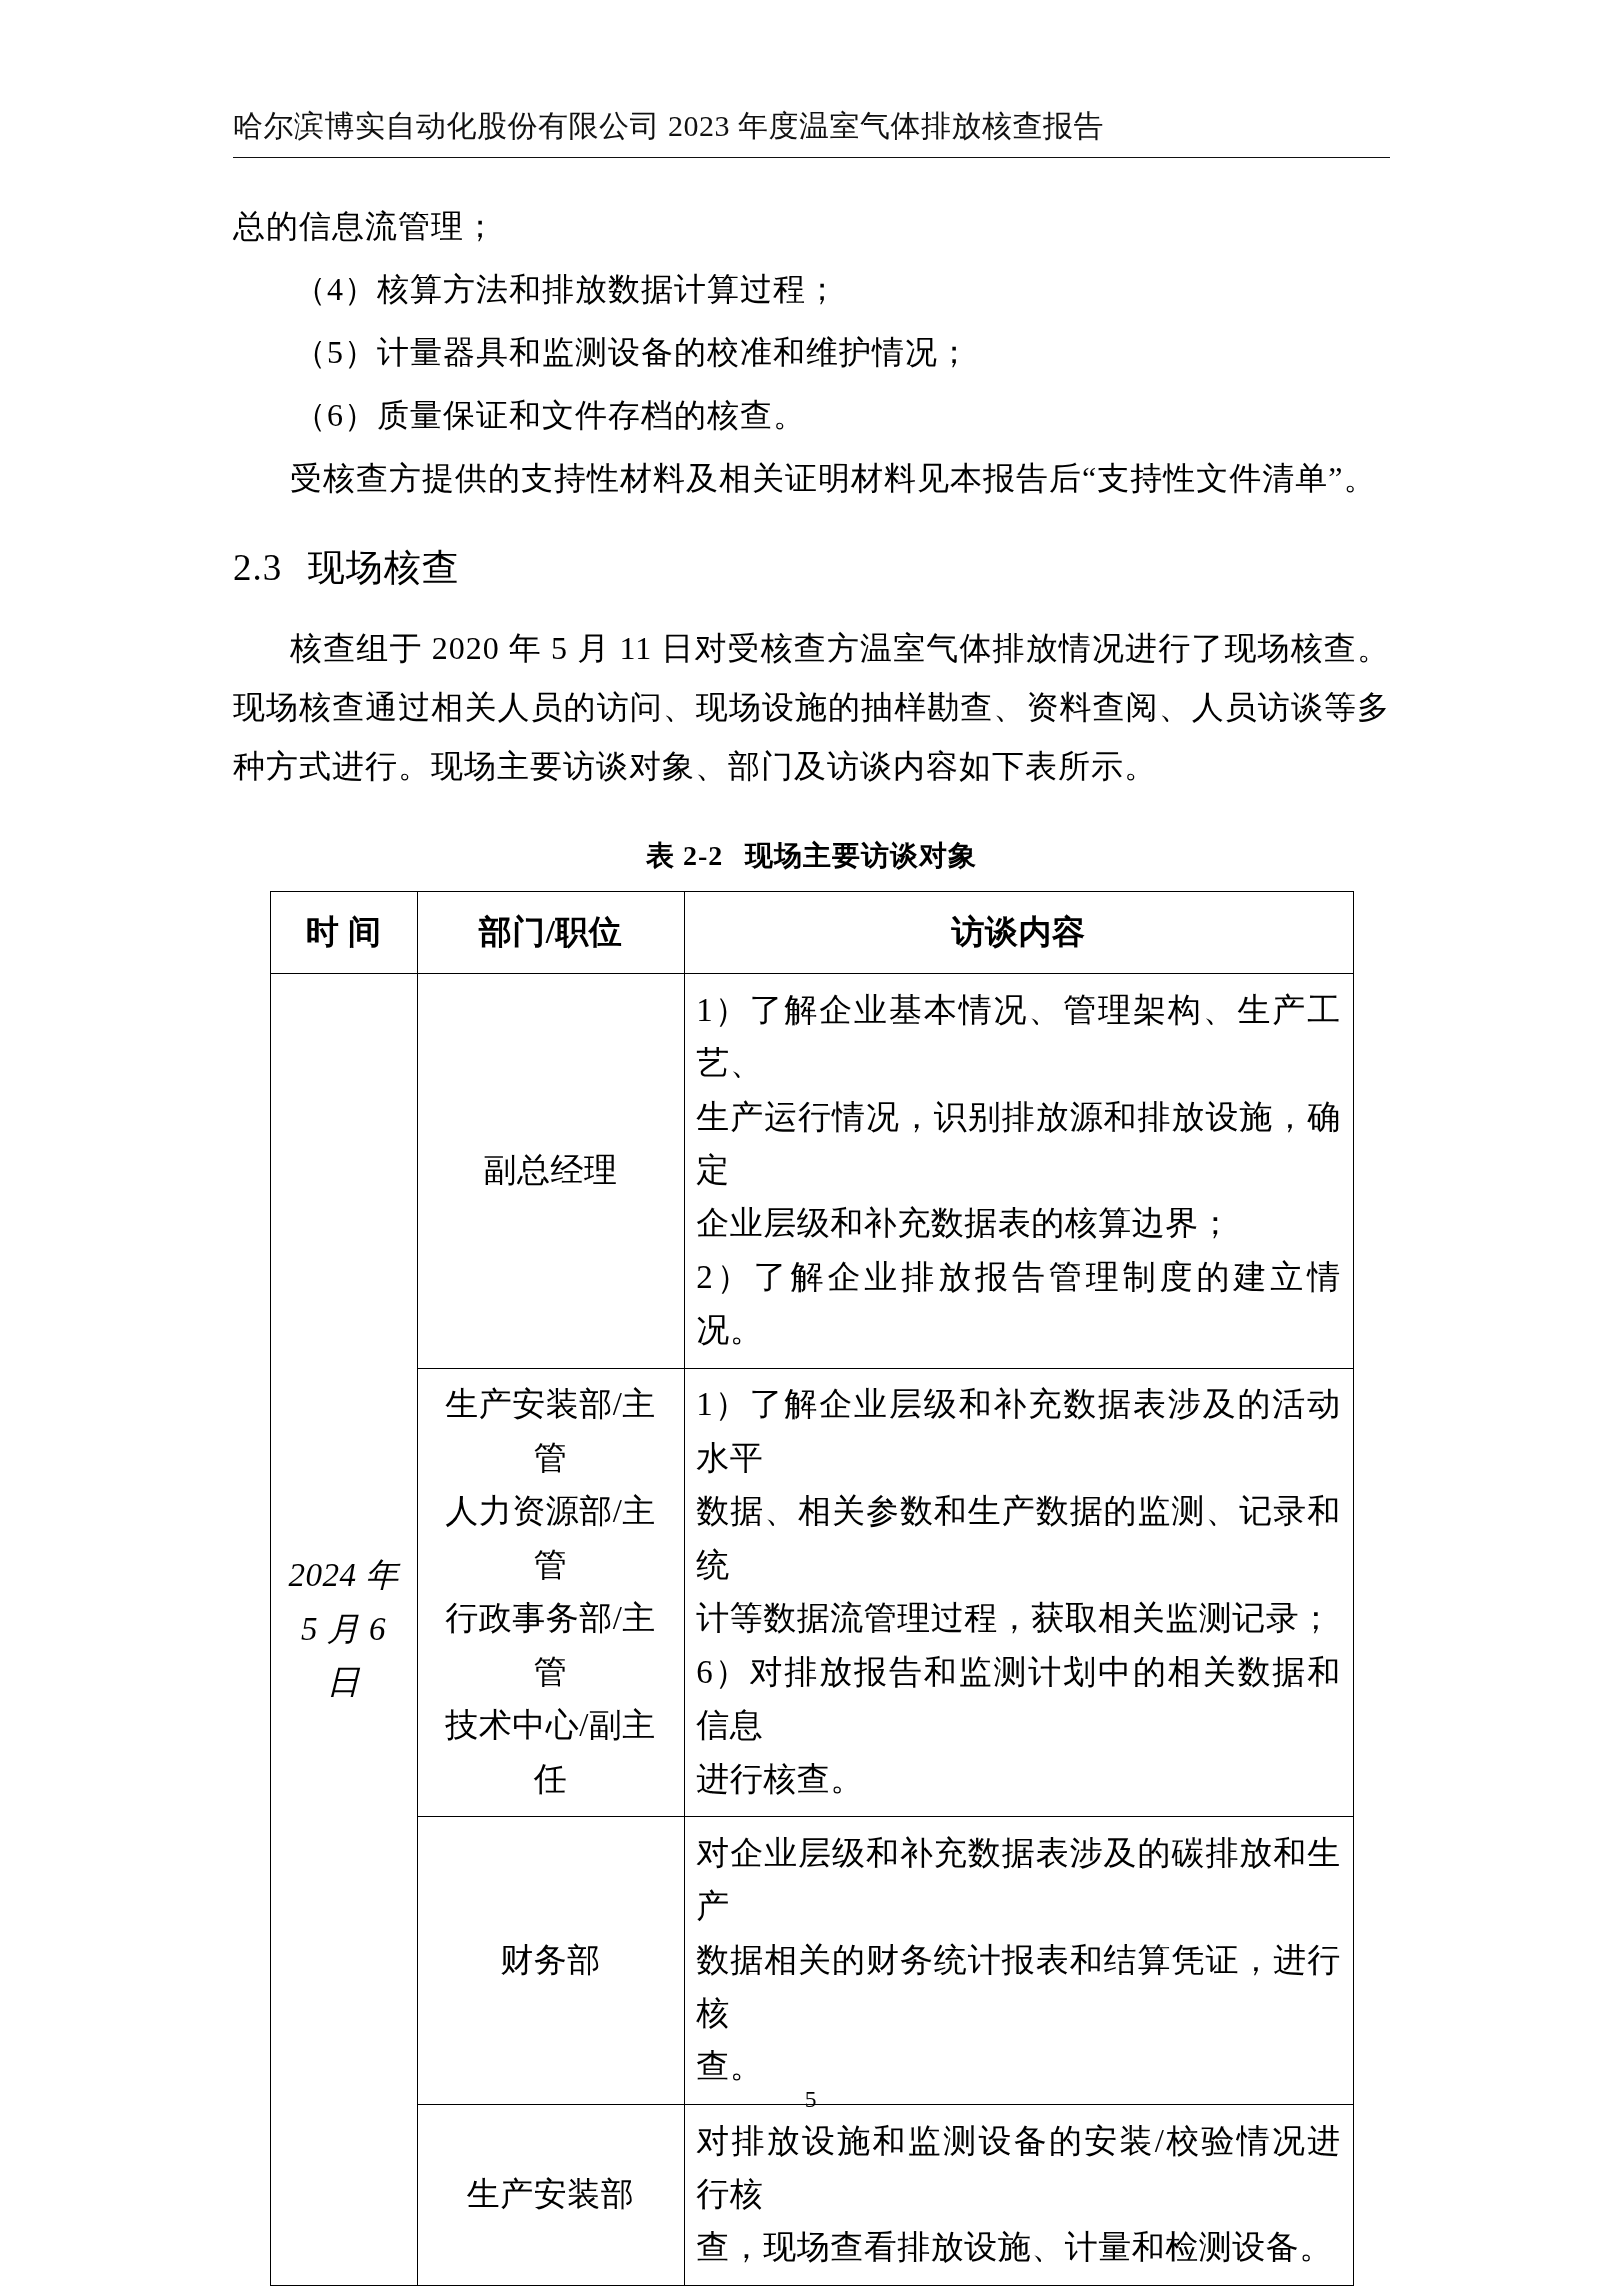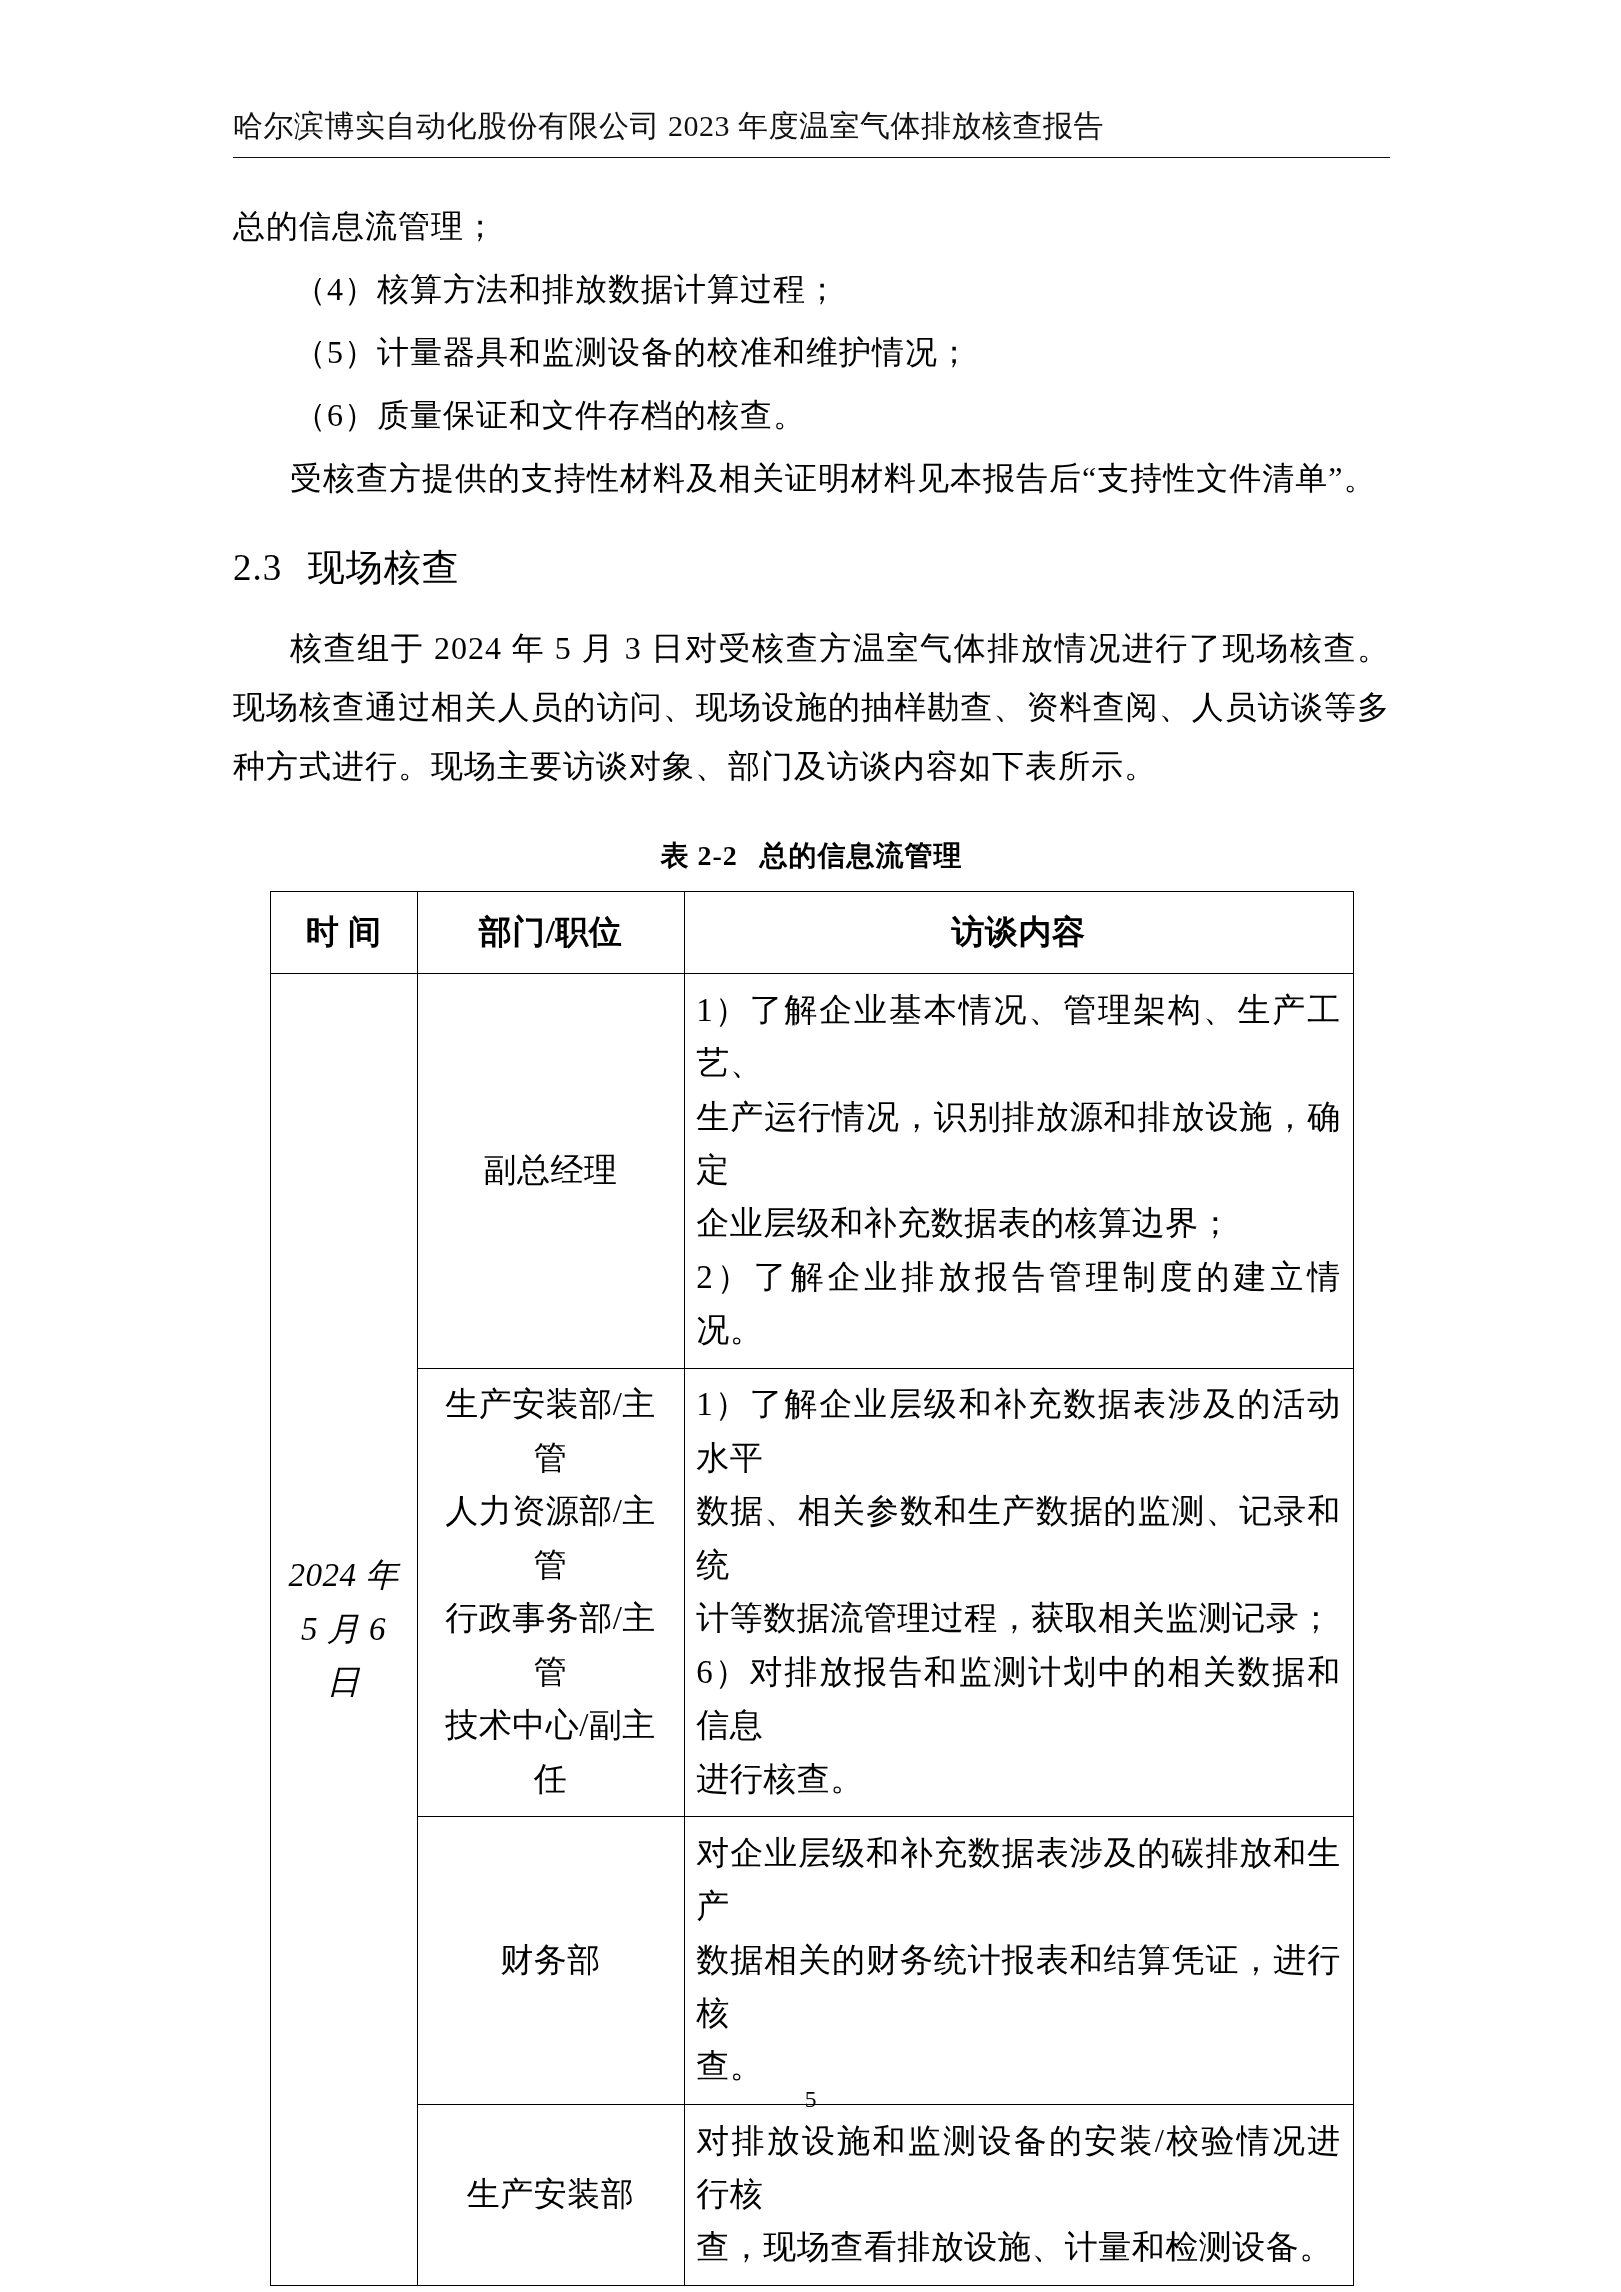--- a/index.html
+++ b/index.html
@@ -137,24 +137,24 @@
     <p class="body-text indent1">总的信息流管理；</p>
     <p class="body-text indent2">（4）核算方法和排放数据计算过程；</p>
     <p class="body-text indent2">（5）计量器具和监测设备的校准和维护情况；</p>
     <p class="body-text indent2">（6）质量保证和文件存档的核查。</p>
     <p class="body-text para">受核查方提供的支持性材料及相关证明材料见本报告后“支持性文件清单”。</p>
 
     <h2 class="section-heading">
       <span class="num">2.3</span><span>现场核查</span>
     </h2>
 
-    <p class="body-text para">核查组于 2024 年 5 月 3 日对受核查方温室气体排放情况进行了现场核查。现场核查通过相关人员的访问、现场设施的抽样勘查、资料查阅、人员访谈等多种方式进行。现场主要访谈对象、部门及访谈内容如下表所示。</p>
+    <p class="body-text para">核查组于 2020 年 5 月 11 日对受核查方温室气体排放情况进行了现场核查。现场核查通过相关人员的访问、现场设施的抽样勘查、资料查阅、人员访谈等多种方式进行。现场主要访谈对象、部门及访谈内容如下表所示。</p>
 
     <div class="table-caption">
-      <span class="cap-num">表 2-2</span><span>总的信息流管理</span>
+      <span class="cap-num">表 2-2</span><span>现场主要访谈对象</span>
     </div>
 
     <table class="interview-table">
       <colgroup>
         <col class="c-time">
         <col class="c-dept">
         <col class="c-content">
       </colgroup>
       <thead>
         <tr>

